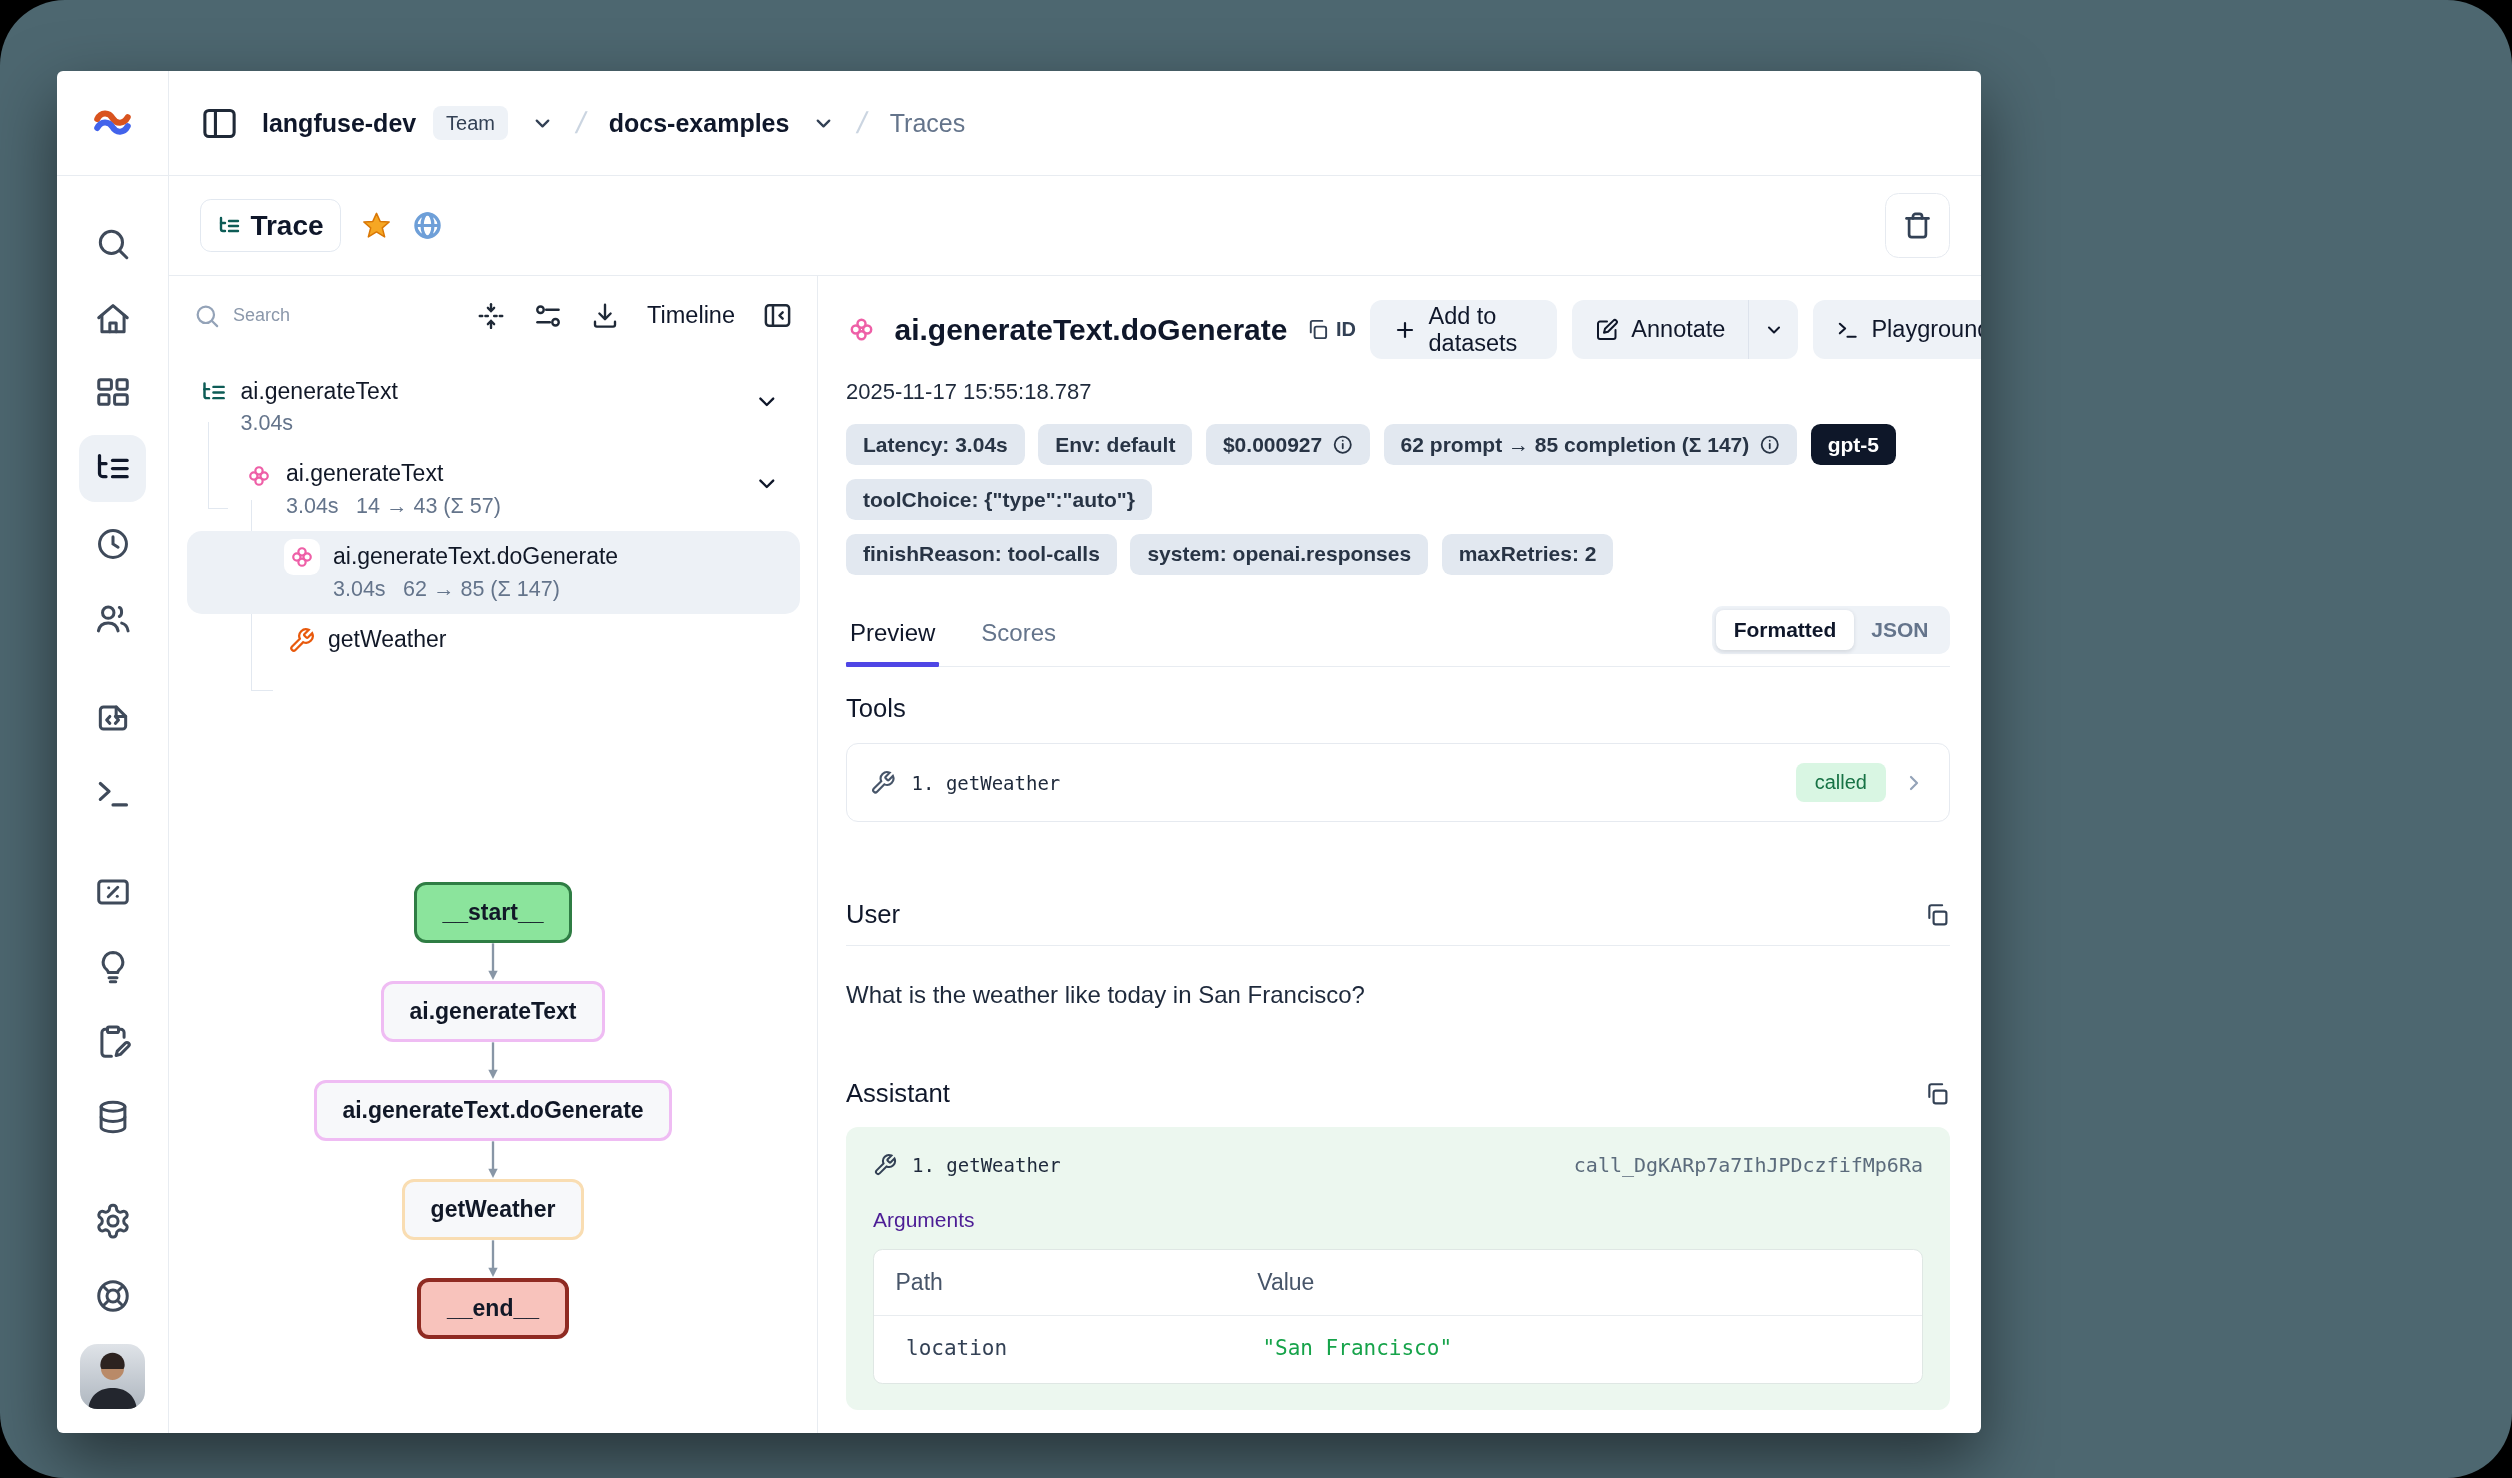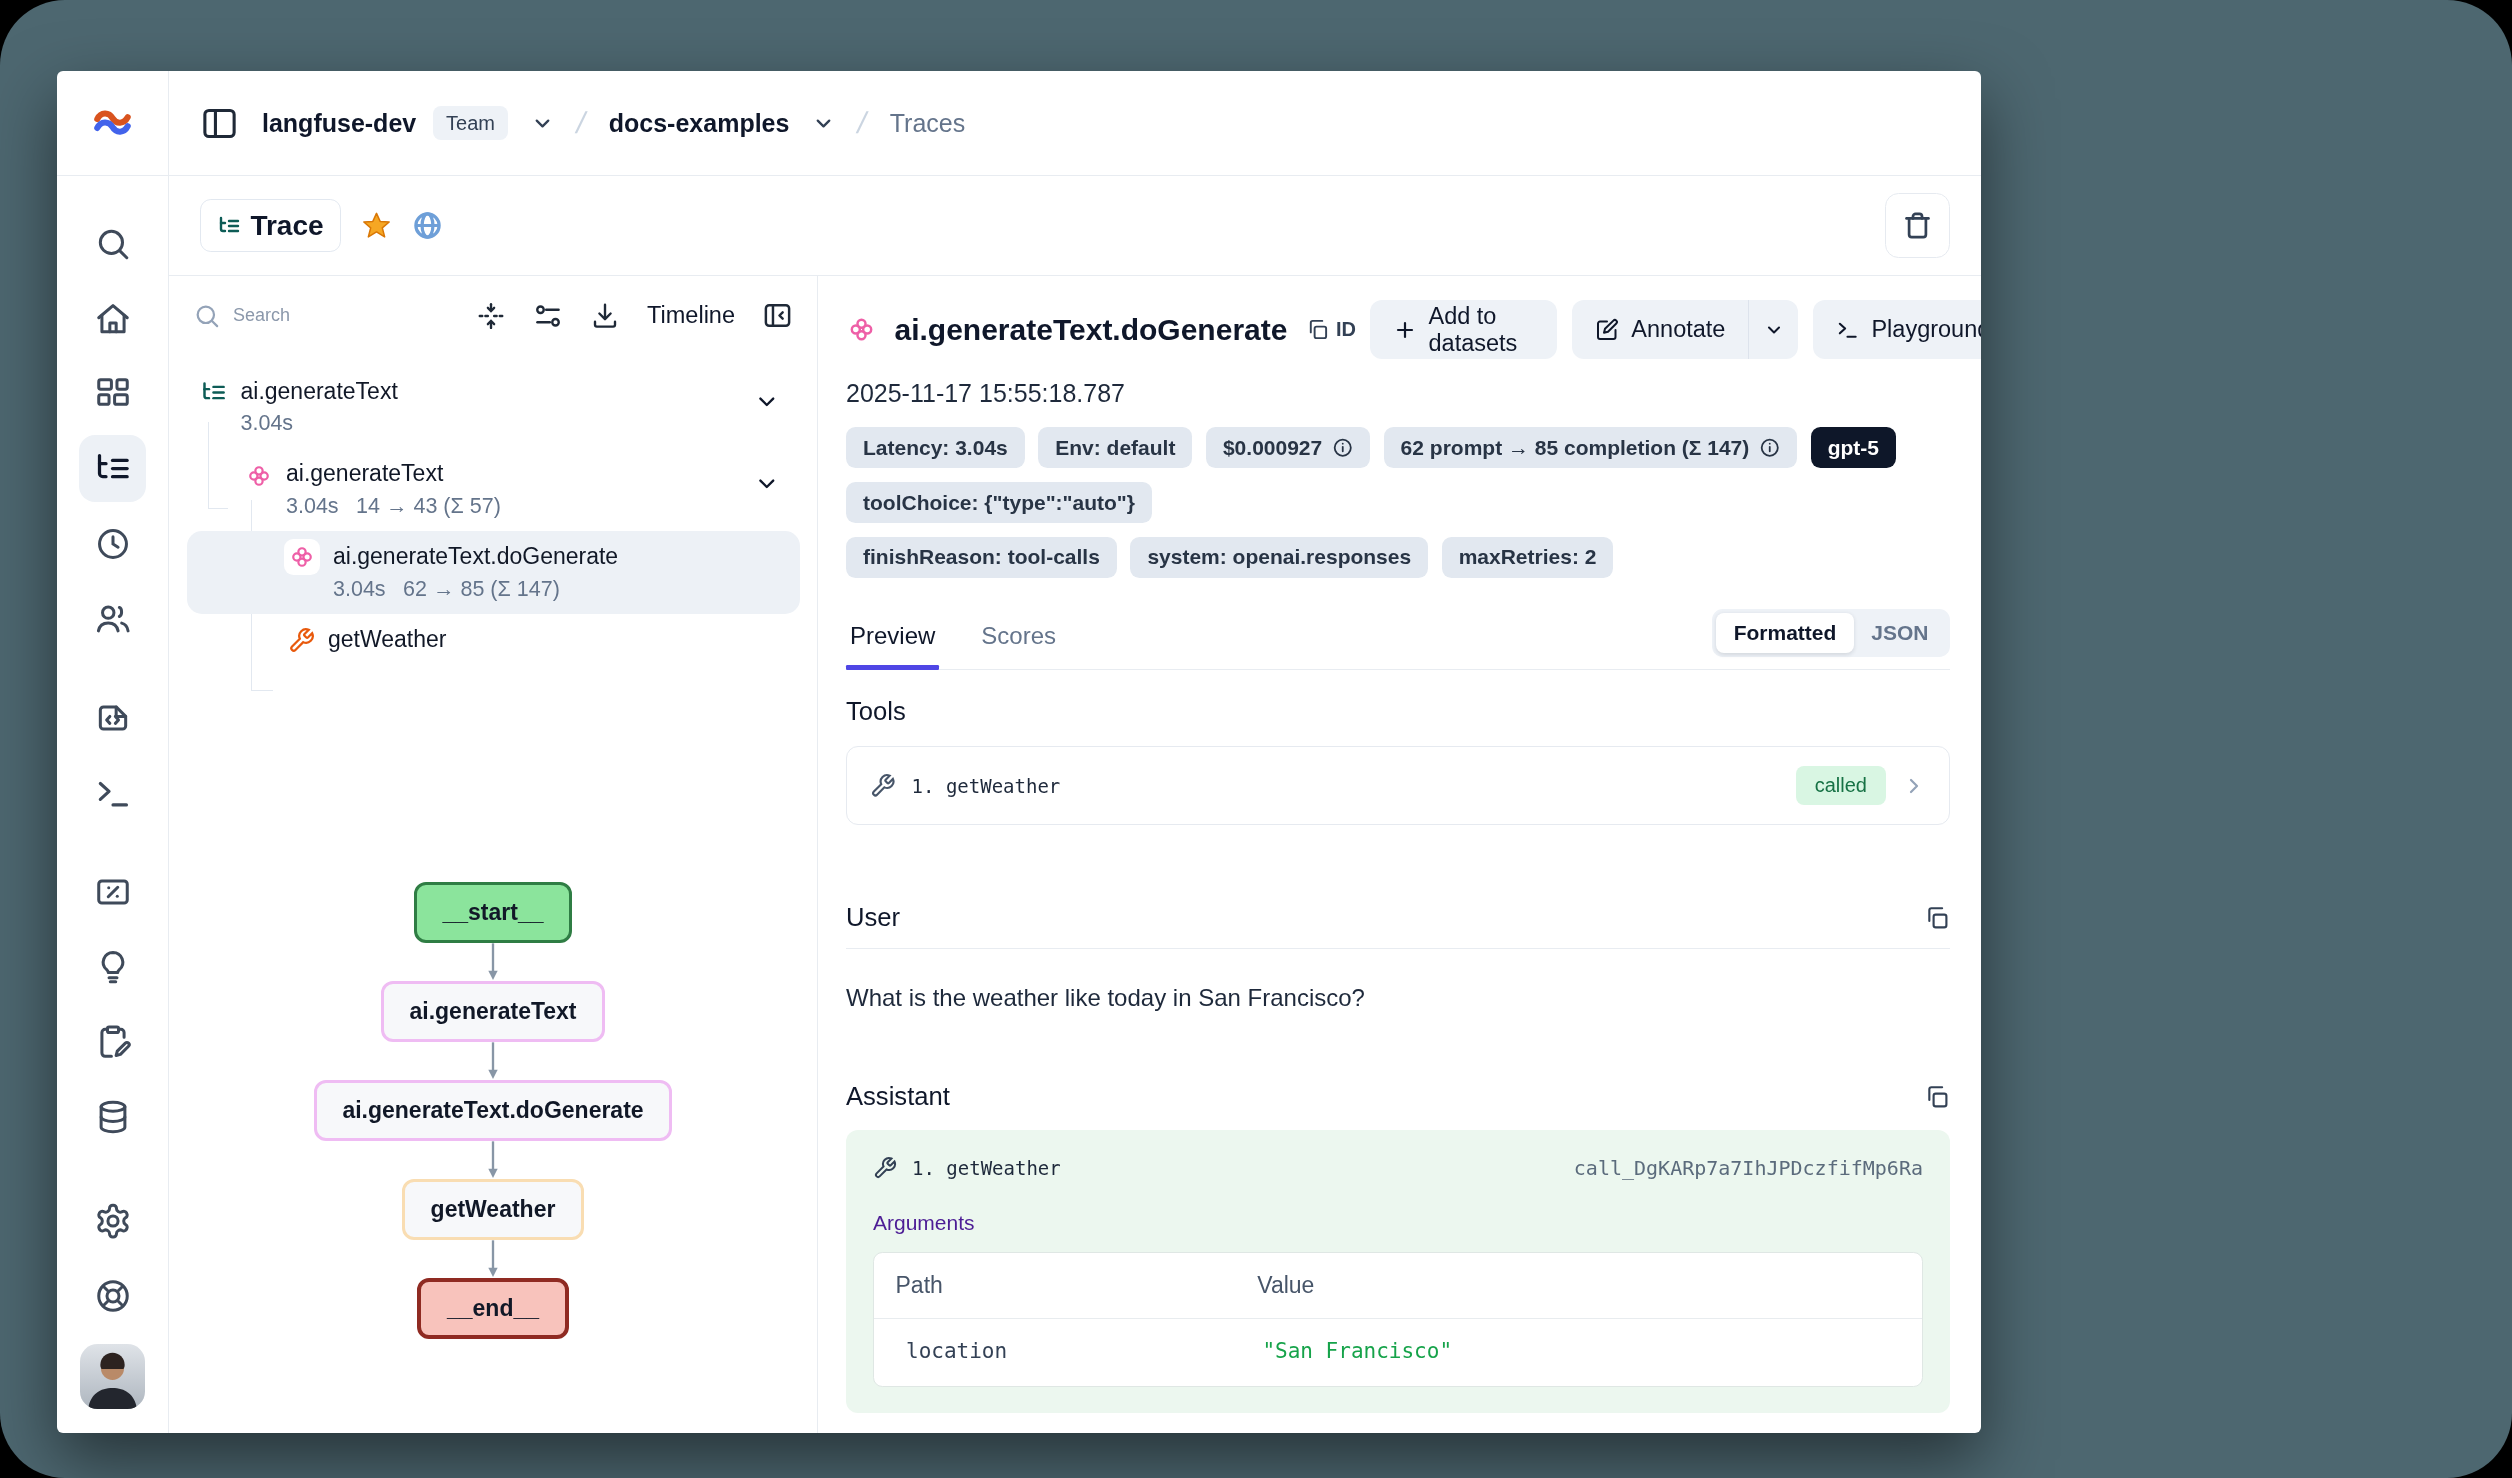--- a/index.html
+++ b/index.html
@@ -73,21 +73,21 @@
   .id-chip span { font-size:20px; font-weight:700; }
   .actions { display:flex; align-items:center; gap:15px; margin-left:auto; }
   .btn { height:59px; background:#eef2f7; border-radius:12px; padding:0 23px; display:flex; align-items:center; gap:12px;
          font-size:23.5px; font-weight:500; color:#0f172a; }
   .btn-group { display:flex; align-items:stretch; }
   .btn-group .btn { border-radius:12px 0 0 12px; }
   .btn-chev { width:50px; background:#eef2f7; border-radius:0 12px 12px 0; border-left:1.3px solid #dde3ec;
               display:flex; align-items:center; justify-content:center; color:#0f172a; }
   .btn-sq { width:59px; padding:0; justify-content:center; }
 
-  .timestamp { font-size:25px; color:#1e293b; margin-top:20px; }
+  .timestamp { font-size:22px; color:#1e293b; margin-top:20px; }
 
   .badges { display:flex; flex-wrap:wrap; gap:13.5px; margin-top:19px; }
   .badges.r2 { margin-top:13.5px; }
   .badge { background:#e2e8f0; border-radius:9.4px; padding:8.7px 17px; font-size:21px; font-weight:600; color:#283445;
            display:flex; align-items:center; gap:9.4px; white-space:nowrap; }
   .badge.dark { background:#0e1729; color:#fff; }
 
   .tabsrow { display:flex; align-items:flex-end; margin-top:30px; border-bottom:1.3px solid #e8ecf1; height:62px; position:relative; }
   .tab { font-size:24px; font-weight:500; padding:0 4px 19px 4px; margin-right:38px; color:#64748b; position:relative; }
   .tab.active { color:#0f172a; }

